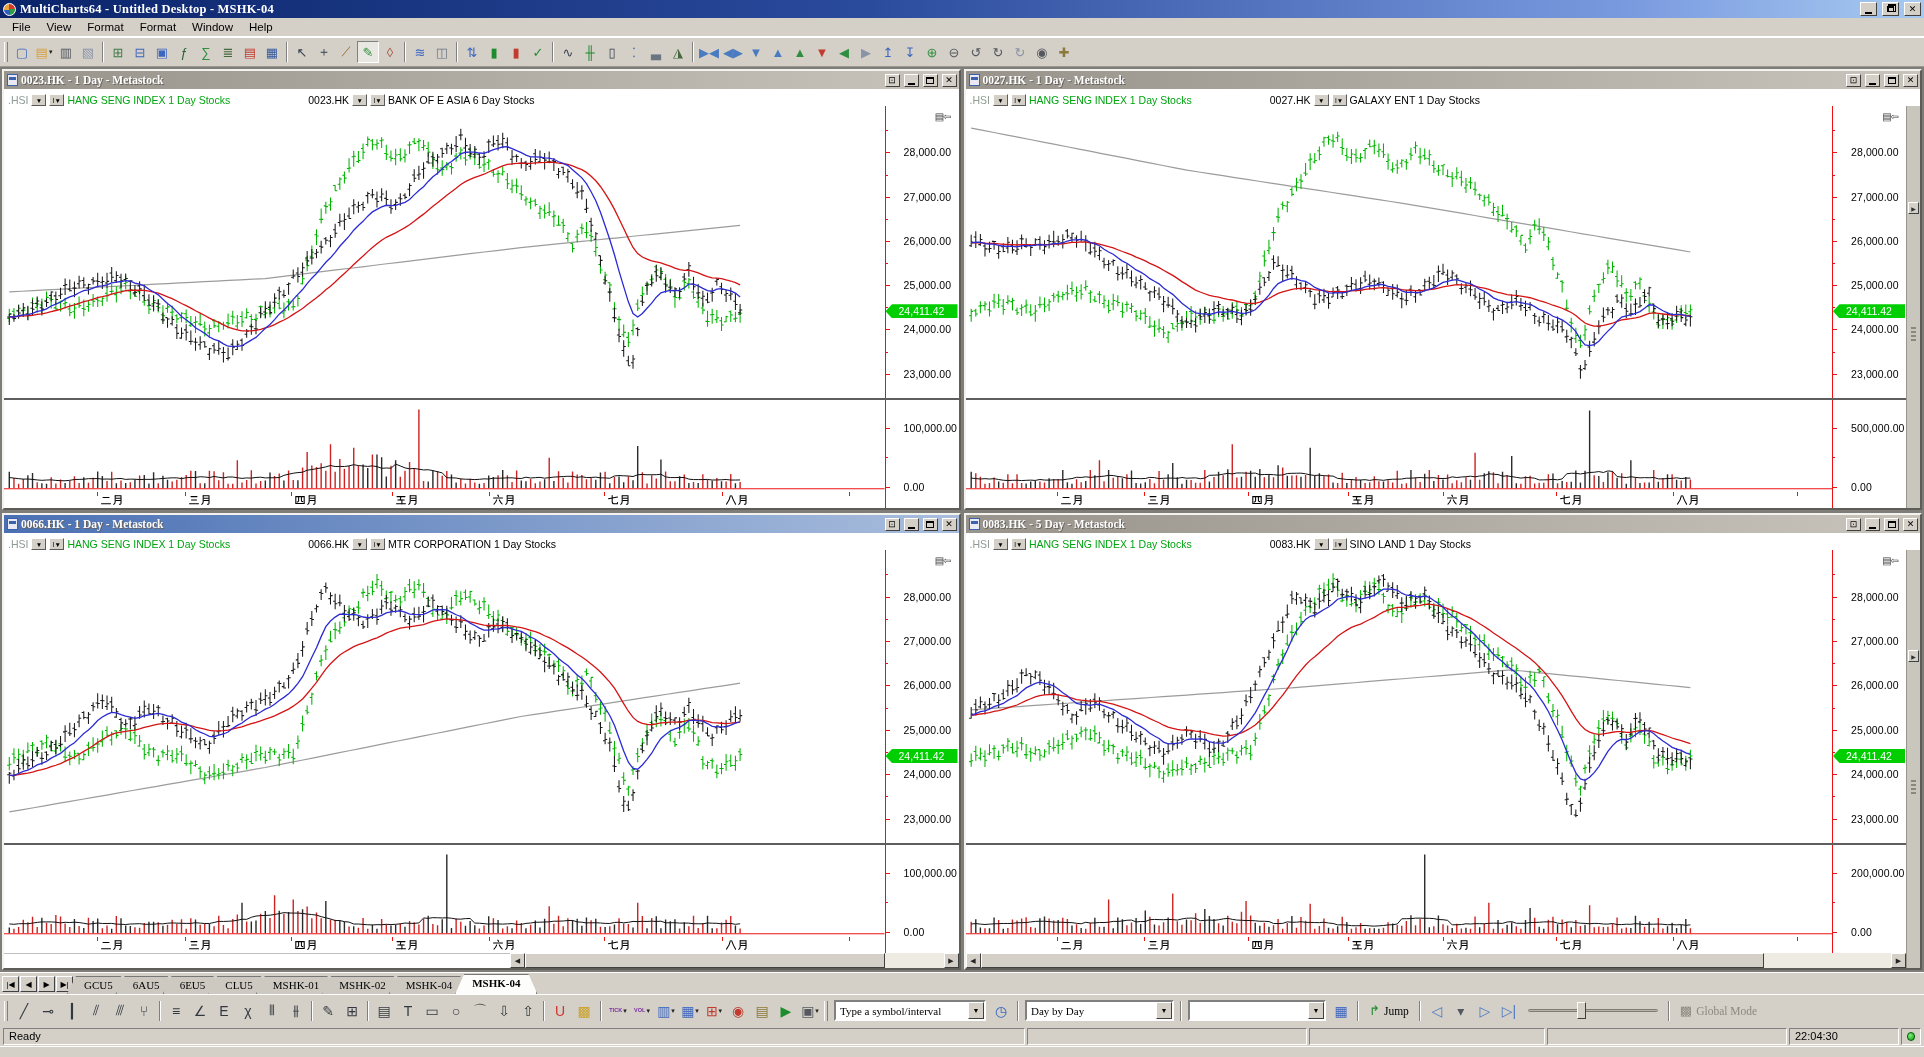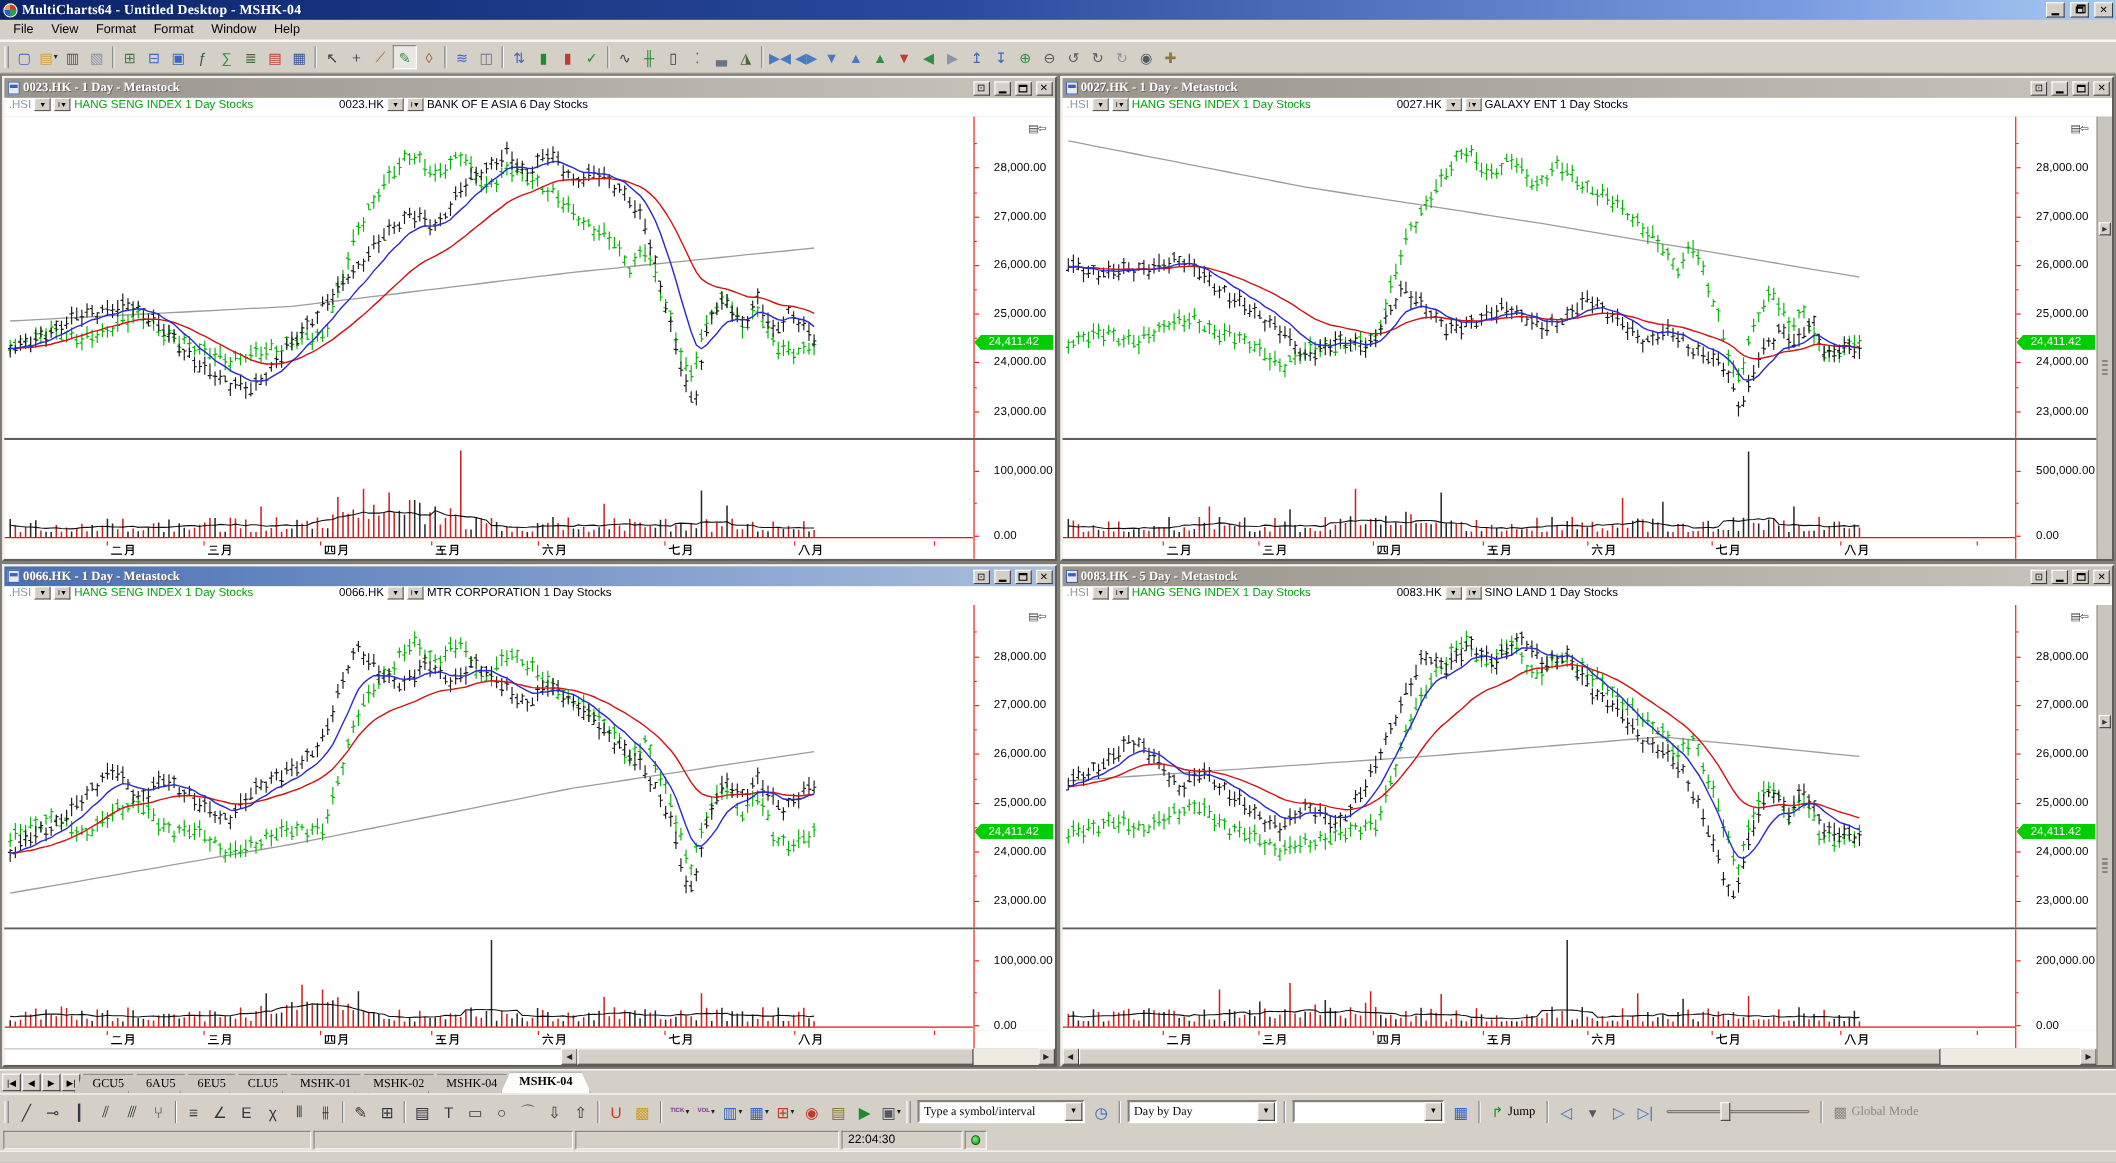--- a/index.html
+++ b/index.html
@@ -35,21 +35,21 @@
     display:flex;flex-direction:column;min-width:0;min-height:0;}
   .cw-title{height:18px;flex:0 0 18px;display:flex;align-items:center;gap:3px;padding:0 2px 0 3px;
     background:linear-gradient(90deg,#98948c,#c8c4bc);color:#fff;font-family:"Liberation Serif",serif;
     font-weight:bold;font-size:11.5px;text-shadow:1px 1px 0 #66625c;}
   .cwin.active .cw-title{background:linear-gradient(90deg,#4a70b4,#a9bedd);}
   .cw-docicon{width:11px;height:12px;background:#e9e9f4;border:1px solid #3b62ad;position:relative;flex:0 0 11px;}
   .cw-docicon:before{content:"";position:absolute;left:1px;top:2px;right:1px;height:3px;background:#3b62ad;}
   .cw-btn{width:15px;height:13px;background:#d4d0c8;border:1px solid;border-color:#fff #404040 #404040 #fff;
     color:#000;display:flex;align-items:center;justify-content:center;font-size:9px;text-shadow:none;
     font-family:"Liberation Sans",sans-serif;font-weight:normal;margin-left:1px;}
-  .cw-legend{height:17px;flex:0 0 17px;background:#fff;display:flex;align-items:flex-start;gap:3px;
+  .cw-legend{height:17px;flex:0 0 17px;background:#fff;display:flex;align-items:flex-end;gap:3px;
     padding:0 4px;font-size:10.5px;white-space:nowrap;overflow:hidden;}
   .lg-gray{color:#8f9a94;}
   .lg-green{color:#00a410;}
   .combo-mini{width:15px;height:12px;background:#d4d0c8;border:1px solid;border-color:#fff #5a5a5a #5a5a5a #fff;
     font-size:6.5px;display:flex;align-items:center;justify-content:center;gap:1px;color:#000;}
   .cw-body{flex:1;display:flex;min-height:0;}
   .cw-main{flex:1;display:flex;flex-direction:column;min-width:0;}
   .pane{display:flex;min-height:0;}
   .pane.price{flex:1;}
   .pane.volume{flex:0 0 92px;}
@@ -1177,21 +1177,21 @@
     </span>
   <span class="grip"></span>
   <div class="combo" style="width:152px;">
     <span class="cbtxt">Type a symbol/interval</span>
     <span class="cb">▼</span>
   </div>
   <div class="tbtn">
       <span style="color:#3b66c0;">◷</span>
     </div>
   <span class="tsep"></span>
-  <div class="combo" style="width:136px;">
+  <div class="combo" style="width:149px;">
     <span class="cbtxt">Day by Day</span>
     <span class="cb">▼</span>
   </div>
   <span class="tsep"></span>
   <div class="combo" style="width:138px;">
     <span class="cbtxt"></span>
     <span class="cb">▼</span>
   </div>
   <div class="tbtn">
       <span style="color:#3b66c0;">▦</span>
@@ -1221,20 +1221,21 @@
       <div class="thumb"></div>
   </div>
   <span class="tsep"></span>
   <div class="globalbtn">
     <span style="font-size:13px;color:#8c8880;">▩</span>
     <span>Global Mode</span>
   </div>
 </div>
 
 <div class="statusbar">
+  <div class="scell" style="flex:1;">Ready</div>
   <div class="scell" style="width:280px;"></div>
   <div class="scell" style="width:236px;"></div>
   <div class="scell" style="width:240px;"></div>
   <div class="scell" style="width:110px;">22:04:30</div>
   <div class="scell led">
       <i></i>
     </div>
 </div>
 <div class="bottom-fill"></div>
 

